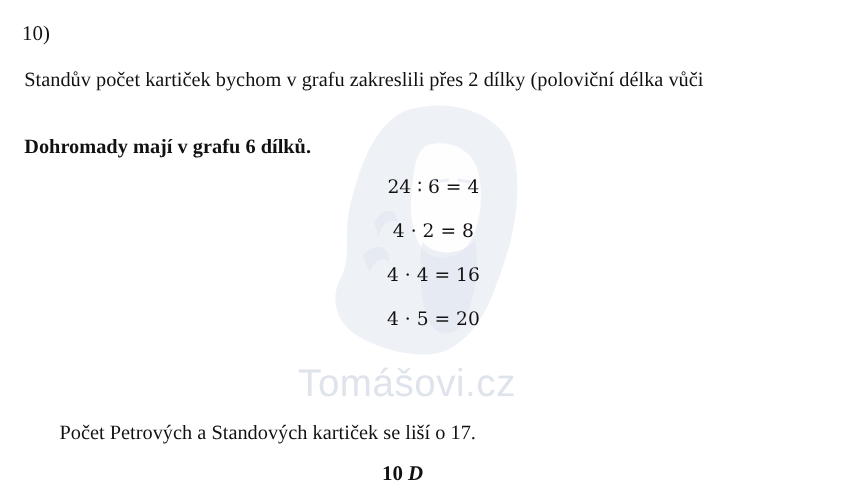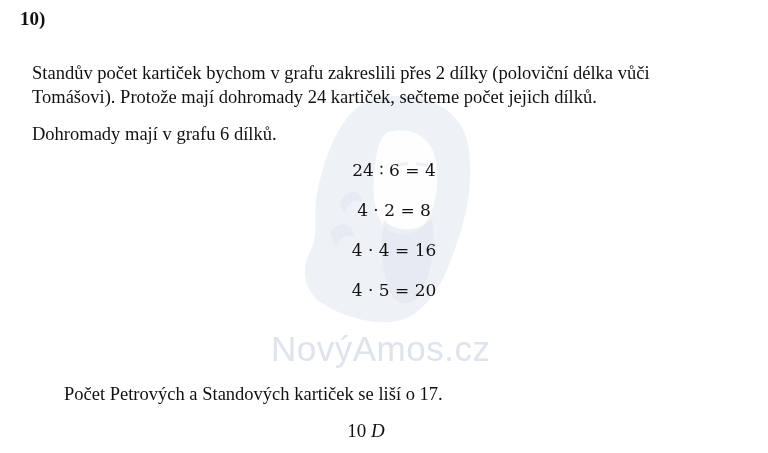--- a/index.html
+++ b/index.html
@@ -6,34 +6,34 @@
     body {
       width: 768px; height: 453px; background: #ffffff; position: relative; overflow: hidden;
       font-family: "Liberation Serif", "DejaVu Serif", serif; color: #111111;
     }
     .watermark-portrait { position: absolute; left: 300px; top: 92px; width: 200px; height: 232px; opacity: 0.55; z-index: 0; }
     .watermark-text {
       position: absolute; left: 271px; top: 331px; font-family: "Liberation Sans", "DejaVu Sans", sans-serif;
       font-size: 35px; color: #dfe3ec; letter-spacing: 0.5px; z-index: 0; line-height: 1;
     }
     .content { position: absolute; left: 20px; top: 0; width: 740px; z-index: 1; }
-    .heading { position: absolute; left: 0; top: 8px; font-weight: bold; font-size: 19px; line-height: 22px; }
-    .para { position: absolute; left: 12px; font-size: 18.5px; line-height: 24px; white-space: nowrap; }
+    .heading { position: absolute; left: 0; top: 20px; font-weight: normal; font-size: 19px; line-height: 22px; }
+    .para { position: absolute; left: 2px; font-size: 18.5px; line-height: 24px; white-space: nowrap; }
     .p1 { top: 61px; }
-    .p2 { top: 122px; }
+    .p2 { top: 122px; font-weight: bold; }
     .p3 { top: 317px; }
     .p4 { top: 382px; margin-left: 32px; }
     .equations { position: absolute; left: 0; width: 768px; top: 160px; text-align: center; }
     .eq {
       font-family: "DejaVu Serif", serif; font-size: 17px; line-height: 20px; height: 40px; display: block;
       margin-left: -20px;
     }
     .answer {
       position: absolute; left: 0; width: 732px; margin-left: -20px; top: 420px; text-align: center;
-      font-size: 19px; font-weight: normal; line-height: 22px;
+      font-size: 19px; font-weight: bold; line-height: 22px;
     }
     .answer .letter { font-style: italic; }
   </style>
 </head>
 <body>
 
 <div class="watermark-portrait">
   <svg width="200" height="232" viewBox="0 0 200 232">
     <g fill="#c9d1e2">
 
@@ -48,28 +48,27 @@
       <path d="M84 128 C94 140 118 142 132 126 C136 150 132 180 122 200 C112 216 96 214 90 200 C82 182 80 150 84 128 Z"></path>
 
       <path d="M94 72 L108 70 L108 73 L94 75 Z"></path>
       <path d="M116 70 L128 72 L128 75 L116 73 Z"></path>
 
       <path d="M40 110 C48 96 60 96 62 110 C54 106 48 112 44 122 Z"></path>
       <path d="M30 140 C40 128 54 130 54 146 C46 140 40 146 36 156 Z"></path>
     </g>
   </svg>
 </div>
-<div class="watermark-text">NovýAmos.cz</div>
+<div class="watermark-text">Tomášovi.cz</div>
 
 <div class="content">
   <div class="heading">10)</div>
 
   <div class="para p1">
     <div>Standův počet kartiček bychom v grafu zakreslili přes 2 dílky (poloviční délka vůči</div>
-    <div>Tomášovi). Protože mají dohromady 24 kartiček, sečteme počet jejich dílků.</div>
   </div>
 
   <div class="para p2">Dohromady mají v grafu 6 dílků.</div>
 
   <div class="equations">
     <span class="eq">24 ∶ 6 = 4</span>
     <span class="eq">4 · 2 = 8</span>
     <span class="eq">4 · 4 = 16</span>
     <span class="eq">4 · 5 = 20</span>
   </div>

